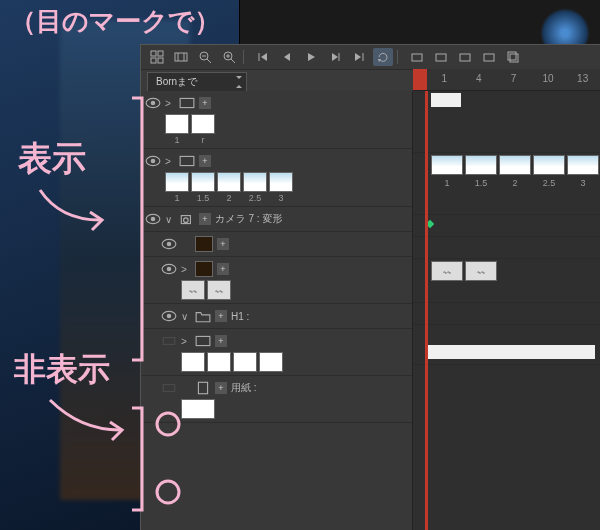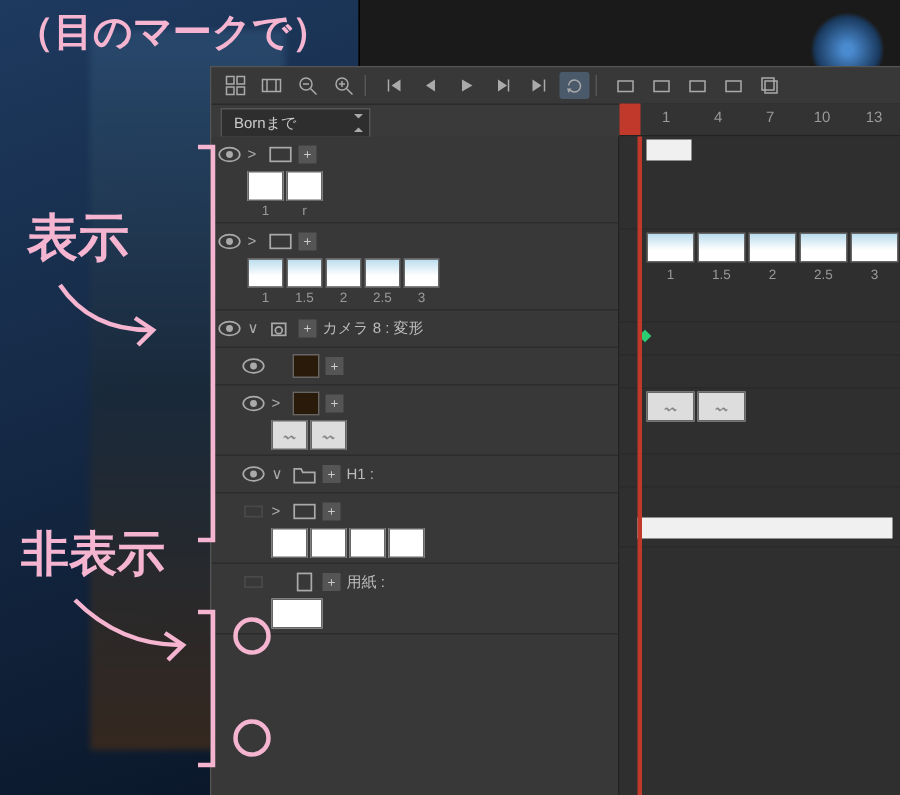--- a/index.html
+++ b/index.html
@@ -350,21 +350,21 @@
               </svg>
             </span>
           <span class="chev">∨</span>
           <span class="icon">
               <svg viewBox="0 0 14 14">
                 <rect x="2" y="4" width="8" height="7" fill="none" stroke="#aaa"></rect>
                 <circle cx="6" cy="8" r="2" fill="none" stroke="#aaa"></circle>
               </svg>
             </span>
           <span class="plus">+</span>
-          <span class="row-label">カメラ 8 : 変形</span>
+          <span class="row-label">カメラ 7 : 変形</span>
         </div>
       </div>
 
       <div class="row" style="padding-left:20px">
         <div class="row-head">
           <span class="eye">
               <svg viewBox="0 0 14 14">
                 <ellipse cx="7" cy="7" rx="6" ry="4" fill="none" stroke="currentColor"></ellipse>
                 <circle cx="7" cy="7" r="2" fill="currentColor"></circle>
               </svg>

